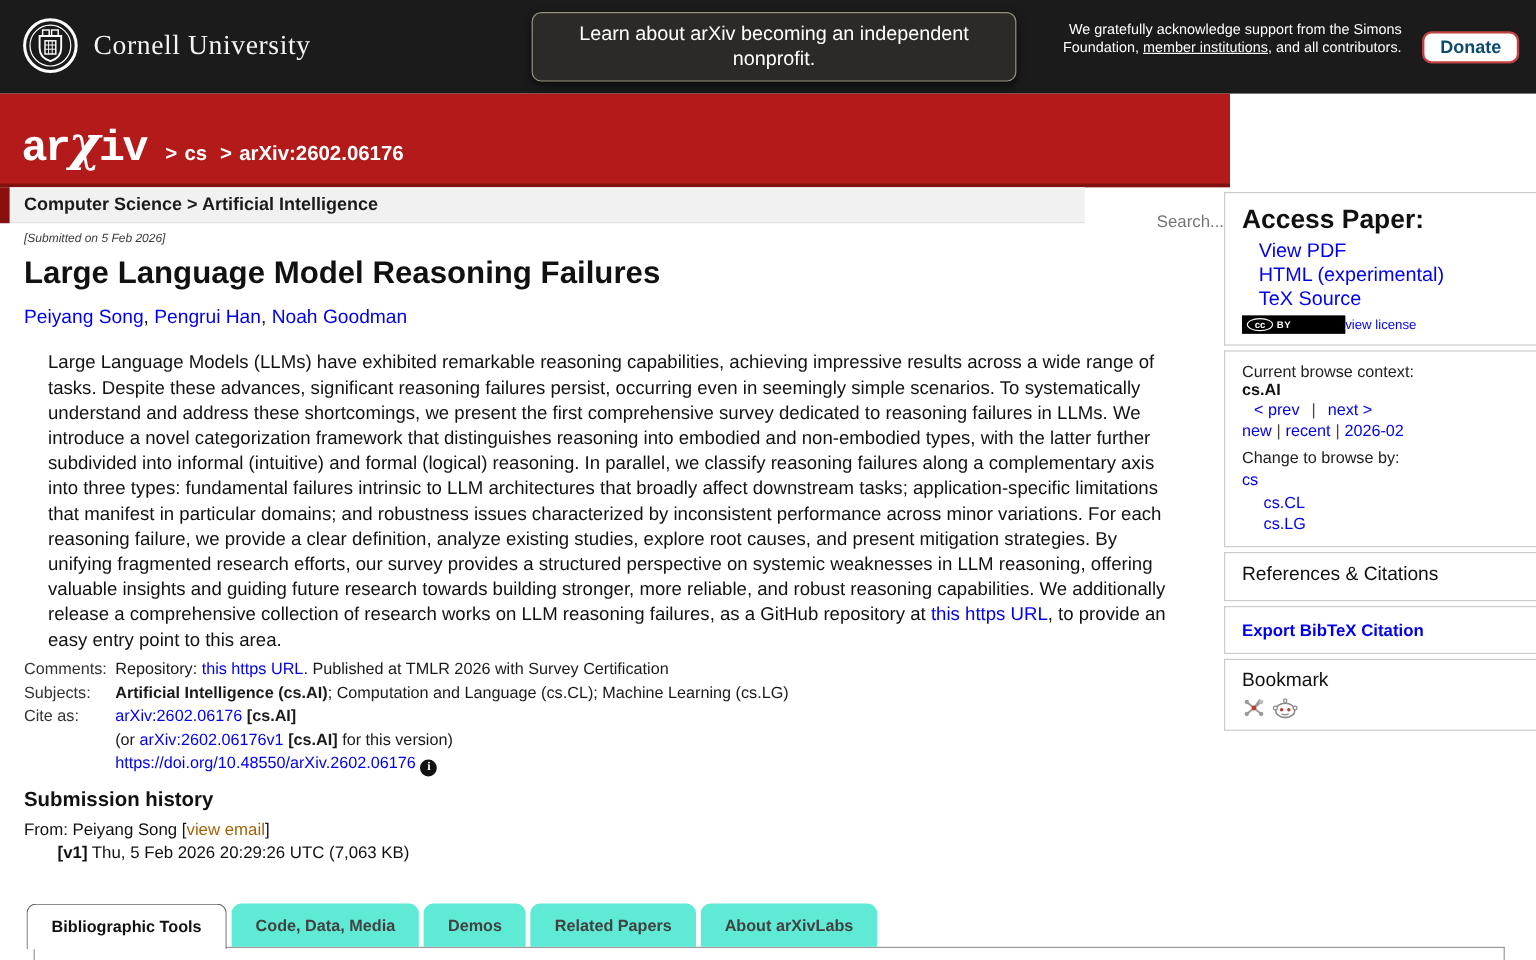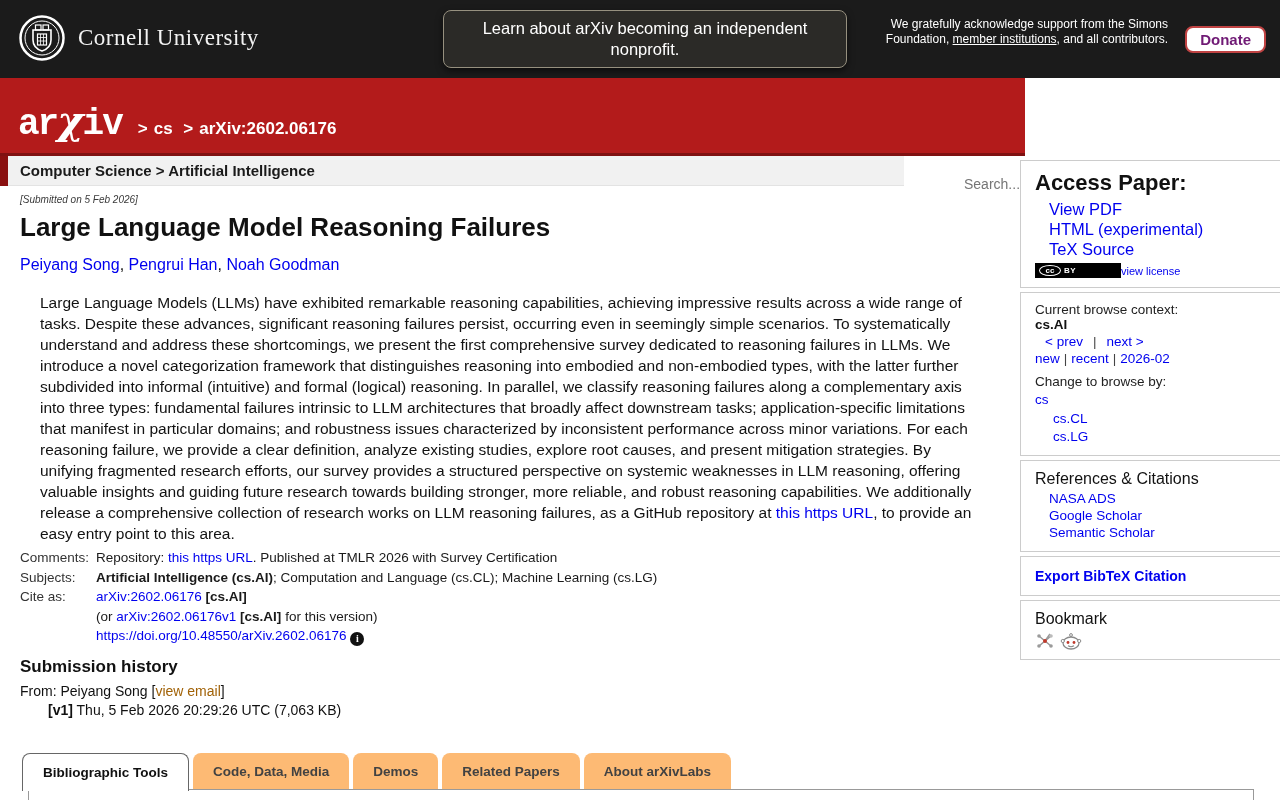--- a/index.html
+++ b/index.html
@@ -14,21 +14,21 @@
   .cornell-seal { width:48px; height:48px; }
   .cornell-name { color:#f3f3f3; font-family:"Liberation Serif","DejaVu Serif",serif; font-size:23px; letter-spacing:.5px; }
   .nonprofit-banner { position:absolute; left:443px; top:10px; width:404px; height:58px;
     background:#2b2a27; border:1px solid #96907f; border-radius:8px;
     box-shadow:0 3px 7px rgba(0,0,0,.55);
     display:flex; align-items:center; justify-content:center; text-align:center;
     color:#fff; font-size:16.5px; line-height:1.3; padding:0 24px; cursor:pointer; }
   .support { position:absolute; right:112px; top:17px; width:312px; text-align:right;
     color:#fff; font-size:12px; line-height:1.28; }
   .support a { color:#fff; text-decoration:underline; }
-  .donate-btn { position:absolute; right:14px; top:26px; background:#fff; color:#701a75;
+  .donate-btn { position:absolute; right:14px; top:26px; background:#fff; color:#0c4a6e;
     border:2px solid #c04343; border-radius:8px; font-size:15px; font-weight:bold;
     padding:3px 13px; cursor:pointer; font-family:inherit; }
 
   
   .redbar { position:absolute; top:78px; left:0; width:1025px; height:78px;
     background:#b31b1b; border-bottom:3px solid #7f1111; }
   .brand { position:absolute; left:18px; top:18px; display:flex; align-items:baseline; color:#fff; }
   .arxiv-logo { font-family:"Liberation Mono","DejaVu Sans Mono",monospace; font-weight:bold;
     font-size:36px; letter-spacing:-2px; color:#fff; }
   .arxiv-logo .chi { font-family:"DejaVu Serif",serif; font-style:italic; font-size:40px; letter-spacing:-1px; }
@@ -77,21 +77,21 @@
   .subhist-from { position:absolute; left:20px; top:683px; font-size:14px; color:#111; }
   .subhist-from a { color:#a16207; }
   .subhist-v1 { position:absolute; left:20px; top:702px; font-size:14px; color:#111;padding-left:28px; }
 
   
   .tabs { position:absolute; left:22px; top:753px; display:flex; gap:4px; z-index:3; }
   .tab { height:36px; display:flex; align-items:center; padding:0 20px; font-size:13.5px;
     font-weight:bold; border-radius:8px 8px 0 0; cursor:pointer; }
   .tab.active { background:#fff; border:1px solid #666; border-bottom:none; color:#111;
     height:38px; position:relative; z-index:4; }
-  .tab.inactive { background:#fdba74; color:#424242; }
+  .tab.inactive { background:#5eead4; color:#424242; }
   .tab-panel { position:absolute; left:28px; top:789px; width:1226px; height:12px;
     background:#fff; border:1px solid #999; border-bottom:none; z-index:2; }
 
   
   .sidebar { position:absolute; left:1020px; top:160px; width:260px; }
   .side-box { background:#fff; border:1px solid #ccc; border-right:none; margin-bottom:4px; padding:9px 14px; }
   .access-heading { font-size:22px; font-weight:bold; color:#111; margin-bottom:4px; }
   .access-links { margin-left:14px; }
   .access-links a { display:block; color:#0000ee; font-size:16.5px; line-height:1.1; margin-bottom:2px; }
   .license-row { display:flex; align-items:center; gap:0; margin-top:5px; }
@@ -253,25 +253,20 @@
         <a href="#">new</a><span class="pipe">|</span><a href="#">recent</a><span class="pipe">|</span><a href="#">2026-02</a>
       </div>
       <div class="change-heading">Change to browse by:</div>
       <a href="#" class="browse-cs">cs</a>
       <a href="#" class="browse-sub">cs.CL</a>
       <a href="#" class="browse-sub">cs.LG</a>
     </div>
 
     <div class="side-box">
       <div class="refs-heading">References &amp; Citations</div>
-      <div class="refs-links">
-        <a href="#">NASA ADS</a>
-        <a href="#">Google Scholar</a>
-        <a href="#">Semantic Scholar</a>
-      </div>
     </div>
 
     <div class="side-box">
       <a href="#" class="export-link">Export BibTeX Citation</a>
     </div>
 
     <div class="side-box">
       <div class="bookmark-heading">Bookmark</div>
       <div class="bookmark-icons">
         <svg width="20" height="18" viewBox="0 0 20 18">

